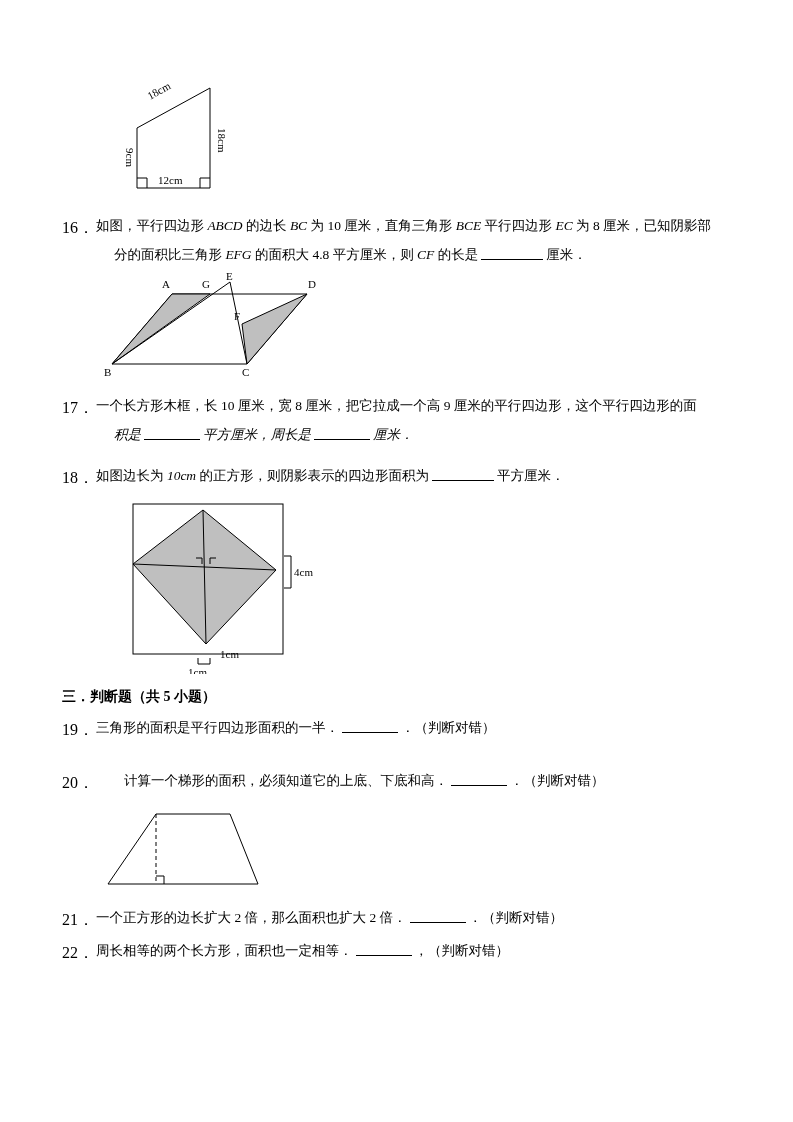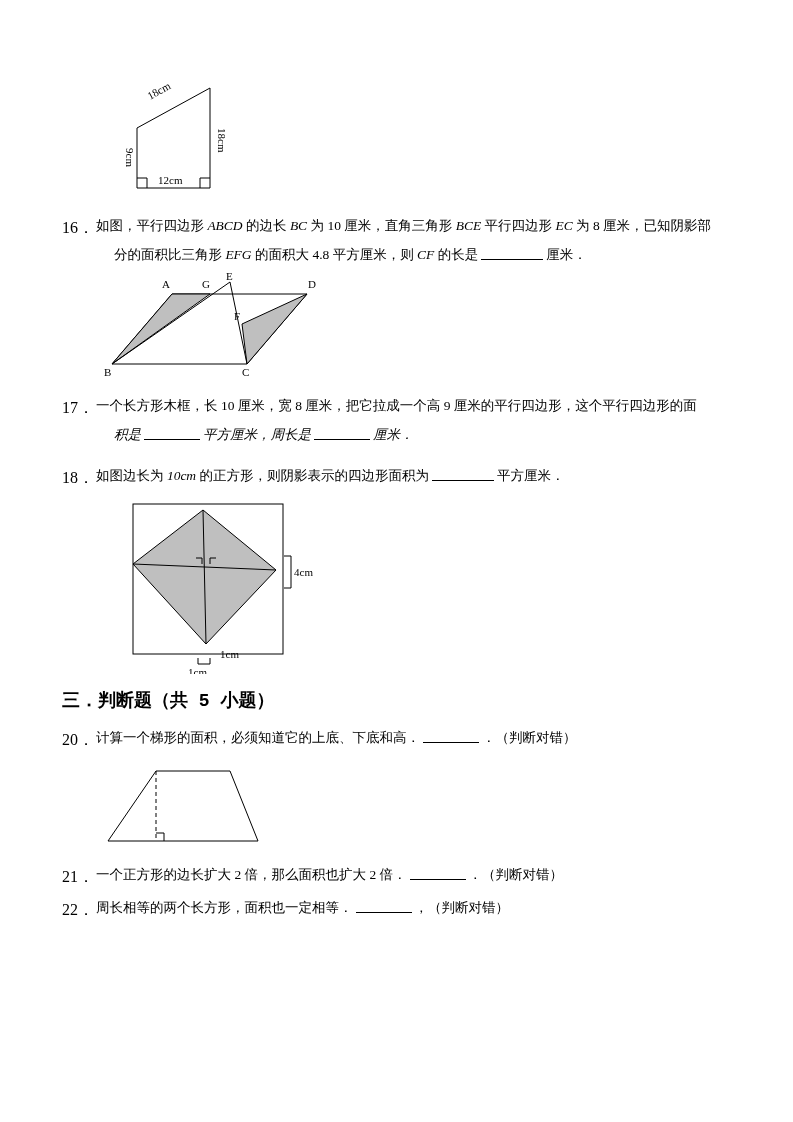--- a/index.html
+++ b/index.html
@@ -60,24 +60,24 @@
     display: inline-block;
     border-bottom: 1px solid #000;
     min-width: 56px;
     height: 13px;
     vertical-align: -1px;
     margin: 0 3px;
   }
   .blank.long { min-width: 62px; }
   .section-head {
     font-weight: bold;
-    font-size: 18px;
+    font-size: 14px;
     margin-top: 26px;
     margin-bottom: 2px;
-    font-family: Liberation Mono, monospace;
+    font-family: Liberation Serif, serif;
   }
   .fig {
     position: relative;
     margin-top: 6px;
   }
   
   #fig-15 { height: 128px; }
   
   #fig-16 { height: 108px; }
   
@@ -173,22 +173,28 @@
         <text x="196" y="80" font-size="11">4cm</text>
 
         <polyline points="100,162 100,168 112,168 112,162" fill="none" stroke="#000" stroke-width="1"></polyline>
         <text x="90" y="180" font-size="11">1cm</text>
       </svg>
       <div style="position:absolute; left:122px; top:152px; font-size:11px;">1cm</div>
     </div>
 
     <div class="section-head" style="margin-top:14px;">三．判断题（共 5 小题）</div>
 
-
-    <div class="q-row" style="margin-top:16px;">
+    <div class="q-row" style="margin-top:12px;">
+      <div class="q-num">19．</div>
+      <div class="q-body">
+        <p><span>三角形的面积是平行四边形面积的一半．</span><span class="blank"></span><span>．（判断对错）</span></p>
+      </div>
+    </div>
+
+    <div class="q-row" style="margin-top:28px;gap:28px;">
       <div class="q-num">20．</div>
       <div class="q-body">
         <p><span>计算一个梯形的面积，必须知道它的上底、下底和高．</span><span class="blank"></span><span>．（判断对错）</span></p>
       </div>
     </div>
 
     <div class="fig" id="fig-20" style="margin-left:36px;">
       <svg width="200" height="92" viewBox="0 0 200 92">
         <polygon points="10,82 160,82 132,12 58,12" fill="none" stroke="#000" stroke-width="1"></polygon>
         <line x1="58" y1="12" x2="58" y2="82" stroke="#000" stroke-width="1" stroke-dasharray="4,3"></line>

